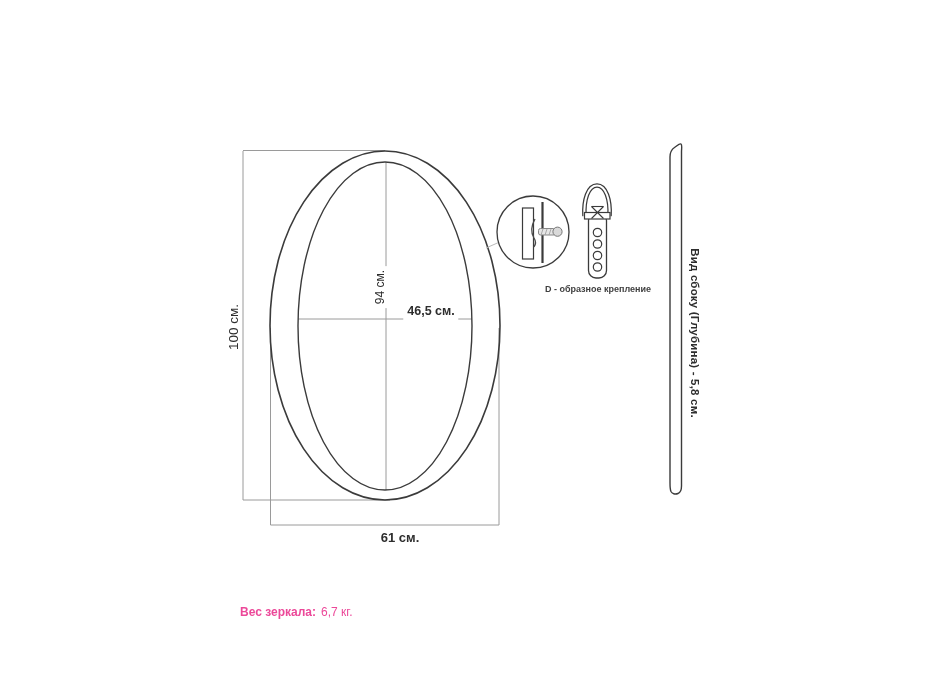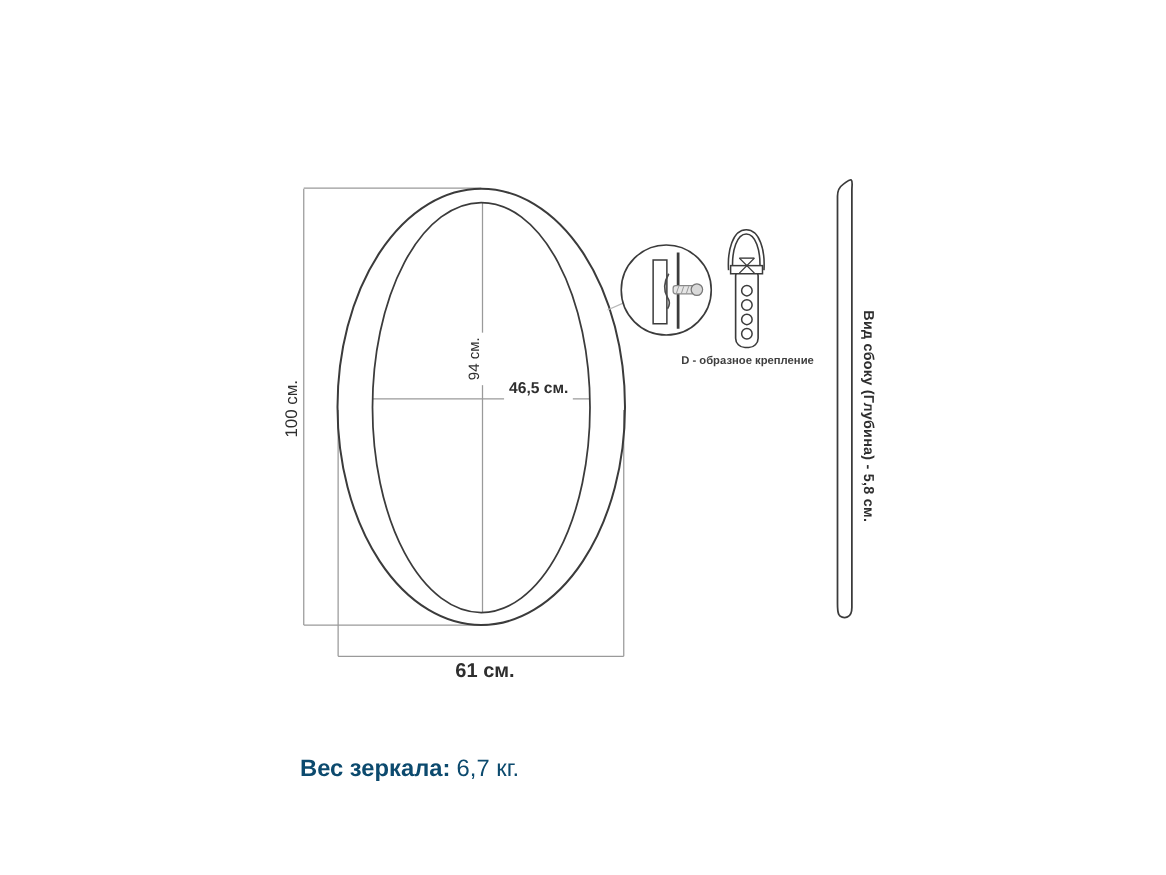--- a/index.html
+++ b/index.html
@@ -22,21 +22,21 @@
   .lbl{
     position:absolute;white-space:nowrap;color:var(--label-text);
     font-size:13px;line-height:15px;
   }
   .center{transform:translate(-50%,-50%);font-weight:bold;}
   .rot-ccw{transform:translate(-50%,-50%) rotate(-90deg);}
   .rot-cw{transform:translate(-50%,-50%) rotate(90deg);}
   .on-line{background:#fff;padding:0 4px 2px 4px;}
   .small{font-size:9px;color:#3f3f3f;}
   .bold{font-weight:bold;}
-  #weight-note{position:absolute;left:240px;top:605px;font-size:19px;color:#0c4a6e;}
+  #weight-note{position:absolute;left:240px;top:605px;font-size:12px;color:#ec4899;}
   #weight-note .val{margin-left:5px;font-weight:normal;}
   #side-view-caption{font-size:11.5px;font-weight:bold;letter-spacing:.2px;}
 </style>
 </head>
 <body>
 
 <div id="stage">
 
   <svg width="933" height="700" viewBox="0 0 933 700">
 
@@ -104,21 +104,21 @@
              C682.3,145 681.5,148.5 681.5,152 L681.5,486 C681.5,490 680.5,492.5 678,493.5
              C675,494.8 672,493.5 671,491.5 C670.2,489.8 670,487 670,483 Z"></path>
   </svg>
 
   <div class="lbl rot-ccw" style="left:233px;top:327px;font-size:13.5px;">100 см.</div>
 
   <div class="lbl rot-ccw on-line" style="left:381px;top:287px;font-size:12px;">94 см.</div>
 
   <div class="lbl center on-line" style="left:431px;top:312px;font-size:12.5px;">46,5 см.</div>
 
-  <div class="lbl center" style="left:388px;top:537px;font-size:16px;">61 см.</div>
+  <div class="lbl center" style="left:400px;top:537px;font-size:13px;">61 см.</div>
 
   <div class="lbl center small" style="left:598px;top:289px;">D - образное крепление</div>
 
   <div class="lbl rot-cw" id="side-view-caption" style="left:694px;top:333px;">Вид сбоку (Глубина) - 5,8 см.</div>
 
   <div id="weight-note">
     <span class="bold">Вес зеркала:</span><span class="val">6,7 кг.</span>
   </div>
 
 </div>

